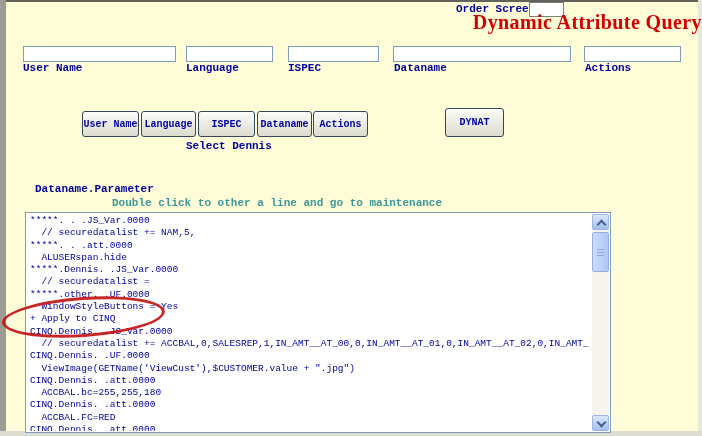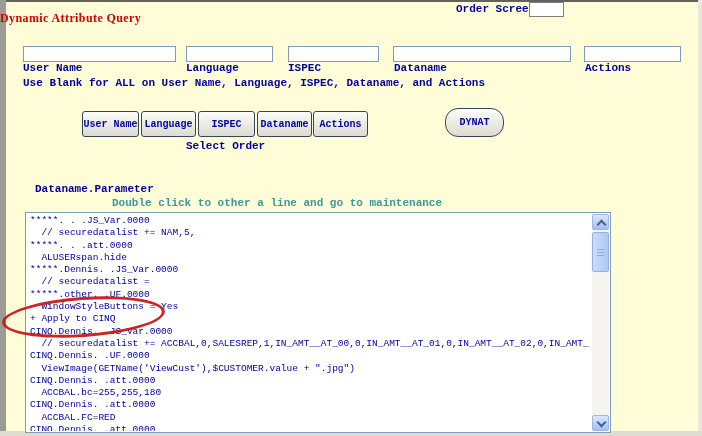--- a/index.html
+++ b/index.html
@@ -11,22 +11,22 @@
   .frame-left{position:absolute;left:0;top:0;width:6px;height:436px;background:#9C9C92;}
   .frame-top{position:absolute;left:0;top:0;width:702px;height:2px;background:#62625A;}
   .frame-right{position:absolute;right:0;top:0;width:4px;height:436px;background:#E9E8DD;}
   .frame-bottom{position:absolute;left:0;bottom:0;width:702px;height:5px;background:#DEDDD2;}
   .blab{font-weight:bold;font-size:11px;color:#0000A0;letter-spacing:0;}
 
   .next-screen-label{position:absolute;left:456px;top:3px;font-weight:bold;font-size:11px;color:#0000A0;}
   .next-screen-input{position:absolute;left:529px;top:2px;width:35px;height:15px;box-sizing:border-box;
     border:1px solid #7E7E7E;background:#fff;font:11px "Liberation Mono",monospace;padding:0 2px;}
 
-  .page-title{position:absolute;left:0;right:0;top:11px;text-align:left;
-    font-family:"Liberation Serif","DejaVu Serif",serif;font-weight:bold;font-size:12px;color:#D40000;letter-spacing:.4px;}
+  .page-title{position:absolute;left:0;right:0;top:11px;text-align:right;
+    font-family:"Liberation Serif","DejaVu Serif",serif;font-weight:bold;font-size:20px;color:#D40000;letter-spacing:.4px;}
 
   .fld{position:absolute;top:46px;height:16px;box-sizing:border-box;border:1px solid #7F9DB9;background:#fff;
     font:11px "Liberation Mono",monospace;padding:1px 3px;color:#0000A0;}
   .fld.f1{left:23px;width:153px;}
   .fld.f2{left:186px;width:87px;}
   .fld.f3{left:288px;width:91px;}
   .fld.f4{left:393px;width:178px;}
   .fld.f5{left:584px;width:97px;}
   .flab{position:absolute;top:62px;}
   .flab.f1{left:23px;} .flab.f2{left:186px;} .flab.f3{left:288px;} .flab.f4{left:394px;} .flab.f5{left:585px;}
@@ -35,21 +35,21 @@
   .obtn{position:absolute;top:111px;height:26px;box-sizing:border-box;
     border:1px solid #33465A;border-radius:3px;
     background:linear-gradient(180deg,#FCFCF9 0%,#ECECE4 50%,#DCDBCF 100%);
     box-shadow:inset 0 1px 0 #ffffff;
     font:bold 10px "Liberation Mono",monospace;color:#0000A0;text-align:center;cursor:pointer;padding:0;}
   .obtn.b1{left:82px;width:57px;}
   .obtn.b2{left:141px;width:55px;}
   .obtn.b3{left:198px;width:57px;}
   .obtn.b4{left:257px;width:55px;}
   .obtn.b5{left:313px;width:55px;}
-  .obtn.dynat{left:445px;top:108px;width:59px;height:29px;border-radius:13px;}
+  .obtn.dynat{left:445px;top:108px;width:59px;height:29px;}
   .select-order{position:absolute;left:186px;top:140px;}
 
   .legend1{position:absolute;left:25px;top:168px;}
   .legend2{position:absolute;left:35px;top:183px;}
   .instruction{position:absolute;left:112px;top:197px;font-weight:bold;font-size:11px;color:#3D9999;}
 
   .listbox{position:absolute;left:25px;top:212px;width:586px;height:221px;box-sizing:border-box;
     background:#fff;border:1px solid #7F9DB9;}
   .lines{position:absolute;left:1px;top:1px;right:18px;bottom:1px;overflow:hidden;
     font-size:9.5px;line-height:12.3px;color:#0000A0;white-space:pre;padding:1px 0 0 3px;}
@@ -90,30 +90,29 @@
   <input class="fld f3" value="" style="">
   <input class="fld f4" value="" style="">
   <input class="fld f5" value="" style="">
 
   <span class="flab f1 blab">User Name</span>
   <span class="flab f2 blab">Language</span>
   <span class="flab f3 blab">ISPEC</span>
   <span class="flab f4 blab">Dataname</span>
   <span class="flab f5 blab">Actions</span>
 
-  <div class="hint blab">Use Blank for ALL on User Name, Language, ISPEC, Dataname, and Actions</div>
 
   <button class="obtn b1">User Name</button>
   <button class="obtn b2">Language</button>
   <button class="obtn b3">ISPEC</button>
   <button class="obtn b4">Dataname</button>
   <button class="obtn b5">Actions</button>
   <button class="obtn dynat">DYNAT</button>
 
-  <div class="select-order blab">Select Order</div>
+  <div class="select-order blab">Select Dennis</div>
 
   <div class="legend2 blab">Dataname.Parameter</div>
   <div class="instruction">Double click to other a line and go to maintenance</div>
 
   <div class="listbox">
     <div class="lines"><div class="line">*****. . .JS_Var.0000</div><div class="line">  // securedatalist += NAM,5,</div><div class="line">*****. . .att.0000</div><div class="line">  ALUSERspan.hide</div><div class="line">*****.Dennis. .JS_Var.0000</div><div class="line">  // securedatalist =</div><div class="line">*****.other. .UF.0000</div><div class="line">  WindowStyleButtons = Yes</div><div class="line">+ Apply to CINQ</div><div class="line">CINQ.Dennis. .JS_Var.0000</div><div class="line">  // securedatalist += ACCBAL,0,SALESREP,1,IN_AMT__AT_00,0,IN_AMT__AT_01,0,IN_AMT__AT_02,0,IN_AMT_</div><div class="line">CINQ.Dennis. .UF.0000</div><div class="line">  ViewImage(GETName('ViewCust'),$CUSTOMER.value + ".jpg")</div><div class="line">CINQ.Dennis. .att.0000</div><div class="line">  ACCBAL.bc=255,255,180</div><div class="line">CINQ.Dennis. .att.0000</div><div class="line">  ACCBAL.FC=RED</div><div class="line">CINQ.Dennis. .att.0000</div></div>
     <div class="scrollbar">
       <div class="sb-btn up">
           <span class="chev u"></span>
         </div>

